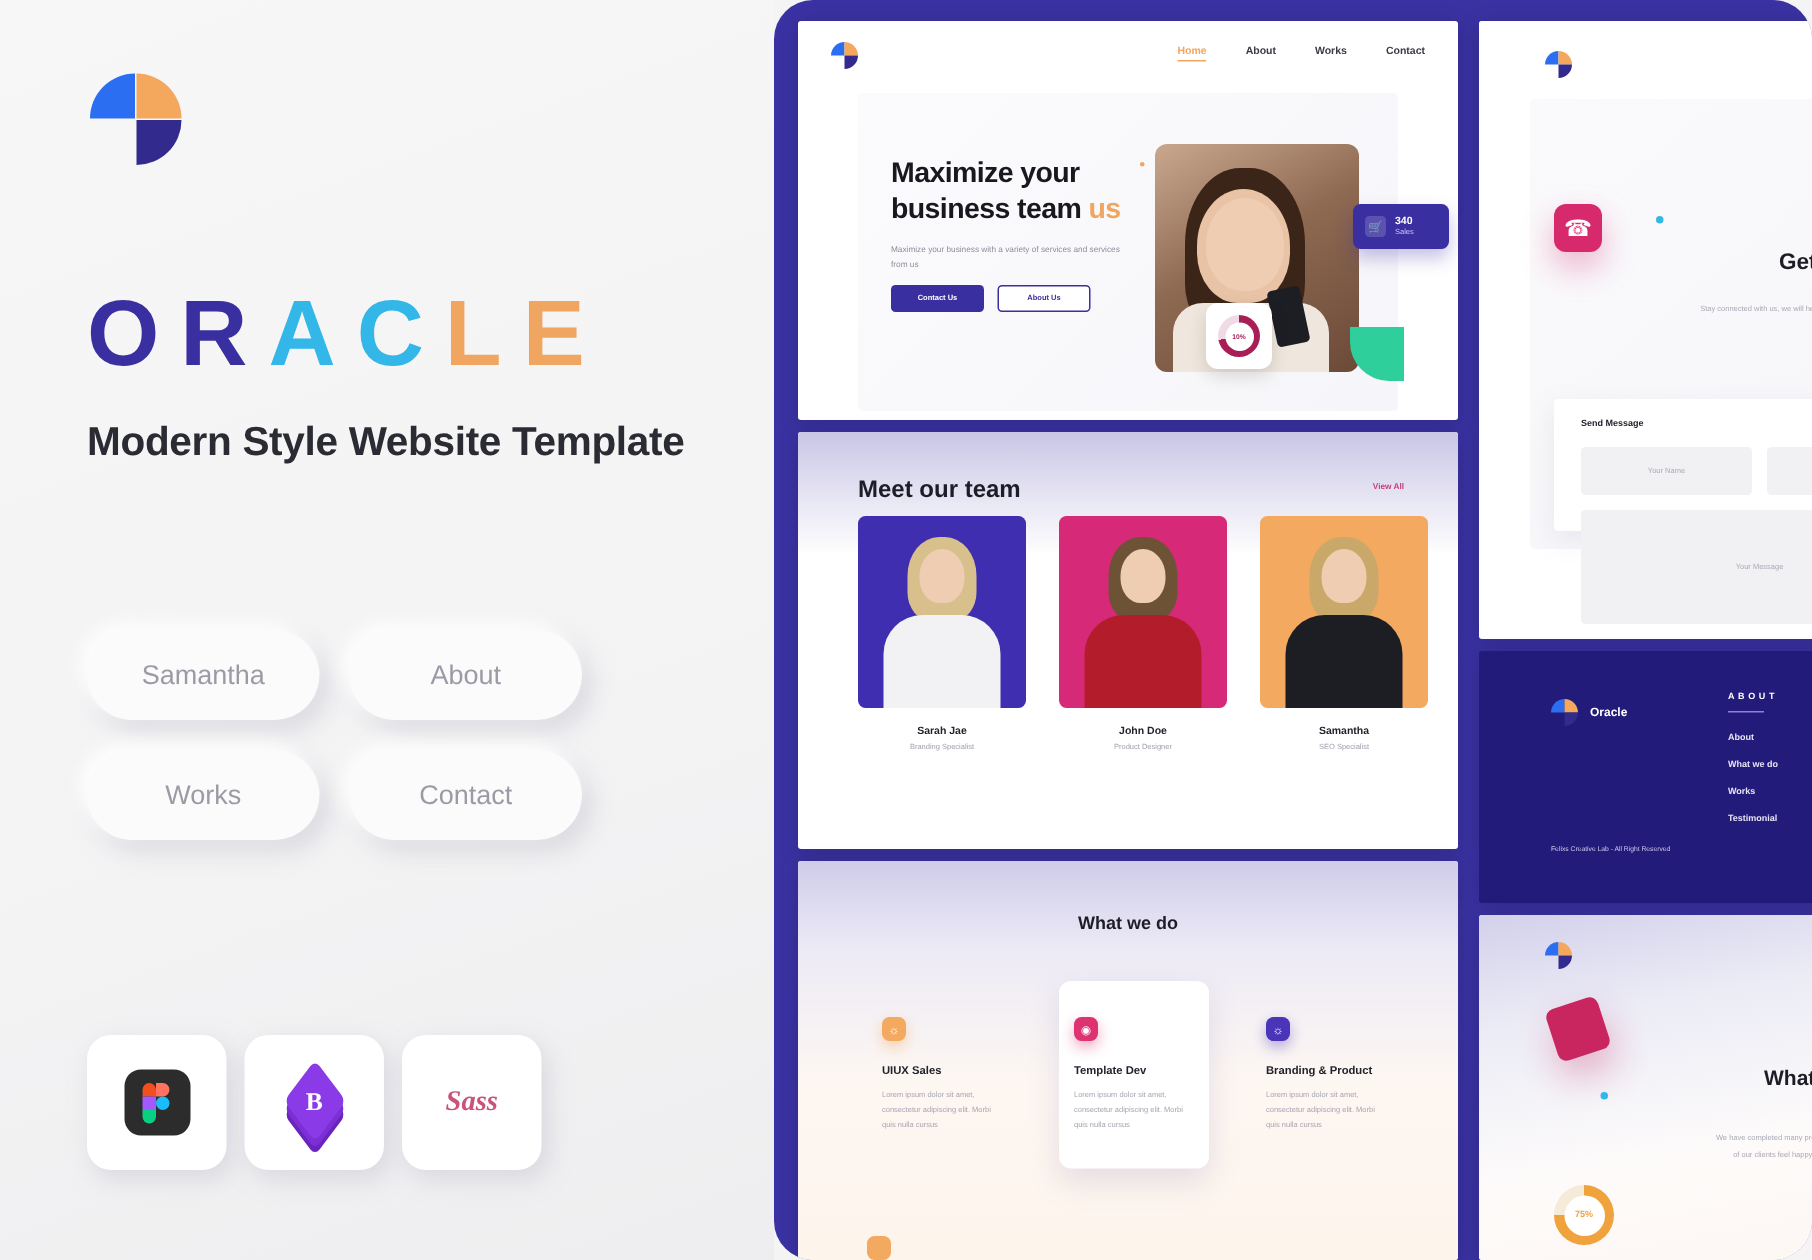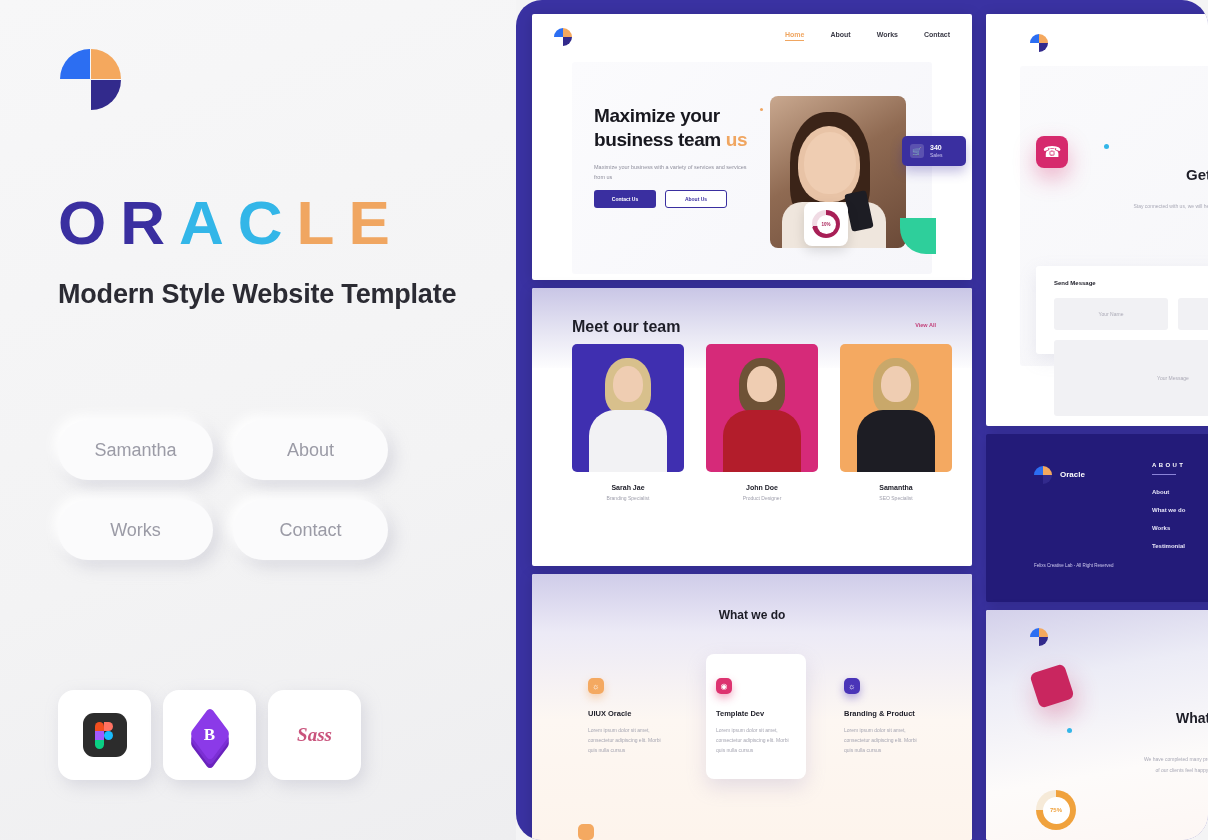--- a/index.html
+++ b/index.html
@@ -346,21 +346,21 @@
         </div>
       </div>
     </div>
 
     <div class="mockup mk-what">
       <div class="what-bg"></div>
       <div class="what-h">What we do</div>
       <div class="what-cards">
         <div class="wcard">
           <div class="wc-ic wc-ic-0">☼</div>
-          <div class="wc-t">UIUX Oracle</div>
+          <div class="wc-t">UIUX Sales</div>
           <div class="wc-d">Lorem ipsum dolor sit amet, consectetur adipiscing elit. Morbi quis nulla cursus</div>
         </div>
         <div class="wcard raised">
           <div class="wc-ic wc-ic-1">◉</div>
           <div class="wc-t">Template Dev</div>
           <div class="wc-d">Lorem ipsum dolor sit amet, consectetur adipiscing elit. Morbi quis nulla cursus</div>
         </div>
         <div class="wcard">
           <div class="wc-ic wc-ic-2">☼</div>
           <div class="wc-t">Branding &amp; Product</div>

